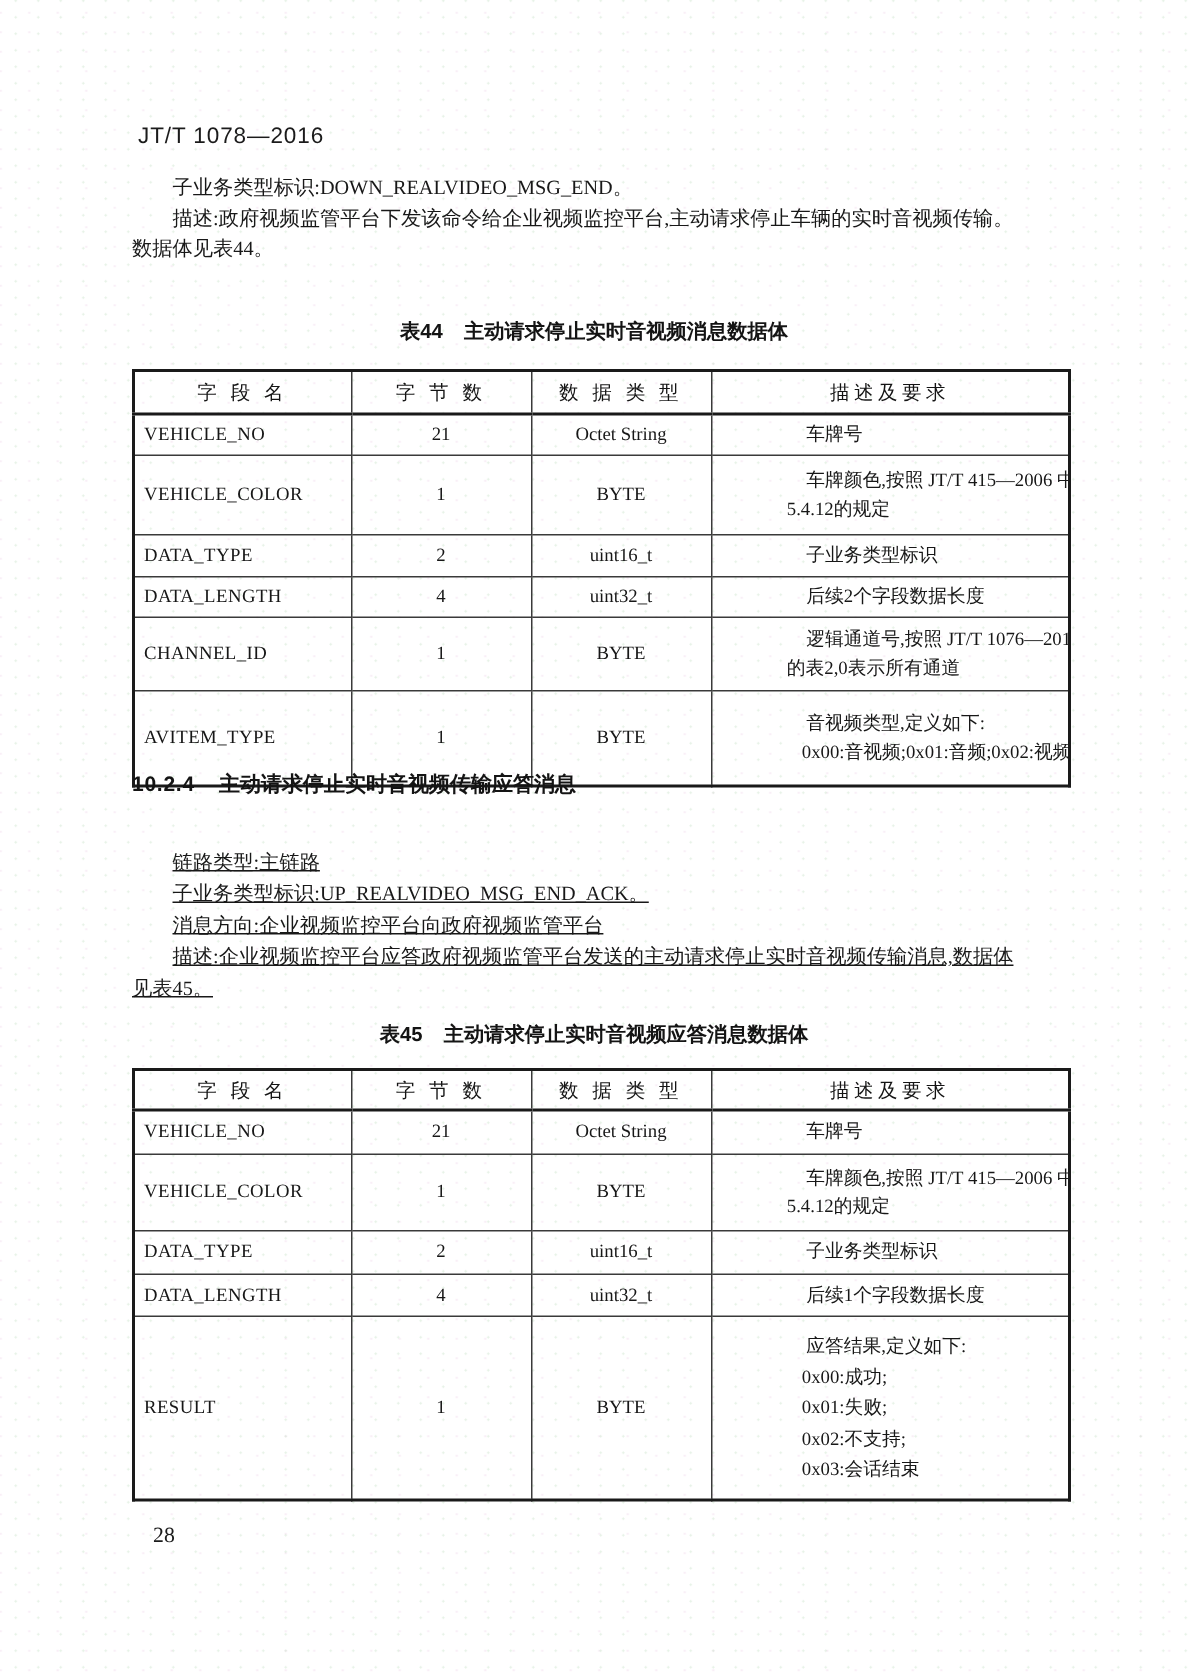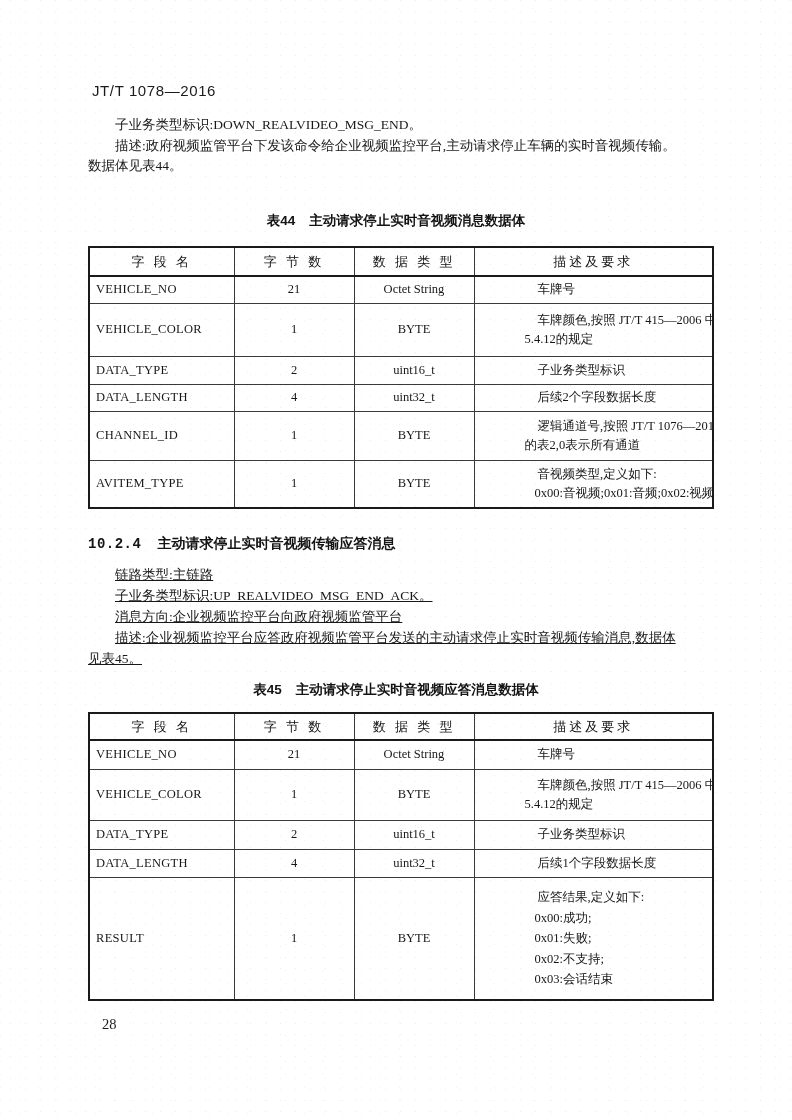--- a/index.html
+++ b/index.html
@@ -37,22 +37,22 @@
     left:84px;width:624px;text-align:center;
     font-family:"Liberation Sans","DejaVu Sans",sans-serif;
     font-weight:bold;font-size:13.5px;color:#141414;
   }
   .caption .cap-label{margin-right:14px;}
   .caption44{top:212px;}
   .caption45{top:681px;}
 
   
   .sec-heading{
-    left:88px;top:535px;
-    font-family:Liberation Mono, monospace;
+    left:88px;top:514px;
+    font-family:Liberation Sans, sans-serif;
     font-weight:bold;font-size:14px;color:#141414;white-space:nowrap;
   }
   .sec-heading .sec-num{margin-right:16px;letter-spacing:.5px;}
 
   
   table.spec{
     border-collapse:collapse;table-layout:fixed;
     width:624px;
     border:2px solid #1a1a1a;
     background:transparent;
@@ -149,21 +149,21 @@
     </tr>
     <tr style="height:49px">
       <td class="c-field">CHANNEL_ID</td>
       <td class="c-bytes">1</td>
       <td class="c-type">BYTE</td>
       <td class="c-desc">
         <div class="desc-line ind1">逻辑通道号,按照 JT/T 1076—2016 中</div>
         <div class="desc-line">的表2,0表示所有通道</div>
       </td>
     </tr>
-    <tr style="height:48px">
+    <tr style="height:64px">
       <td class="c-field">AVITEM_TYPE</td>
       <td class="c-bytes">1</td>
       <td class="c-type">BYTE</td>
       <td class="c-desc">
         <div class="desc-line ind1">音视频类型,定义如下:</div>
         <div class="desc-line ind2">0x00:音视频;0x01:音频;0x02:视频</div>
       </td>
     </tr>
   </tbody>
     </table>

